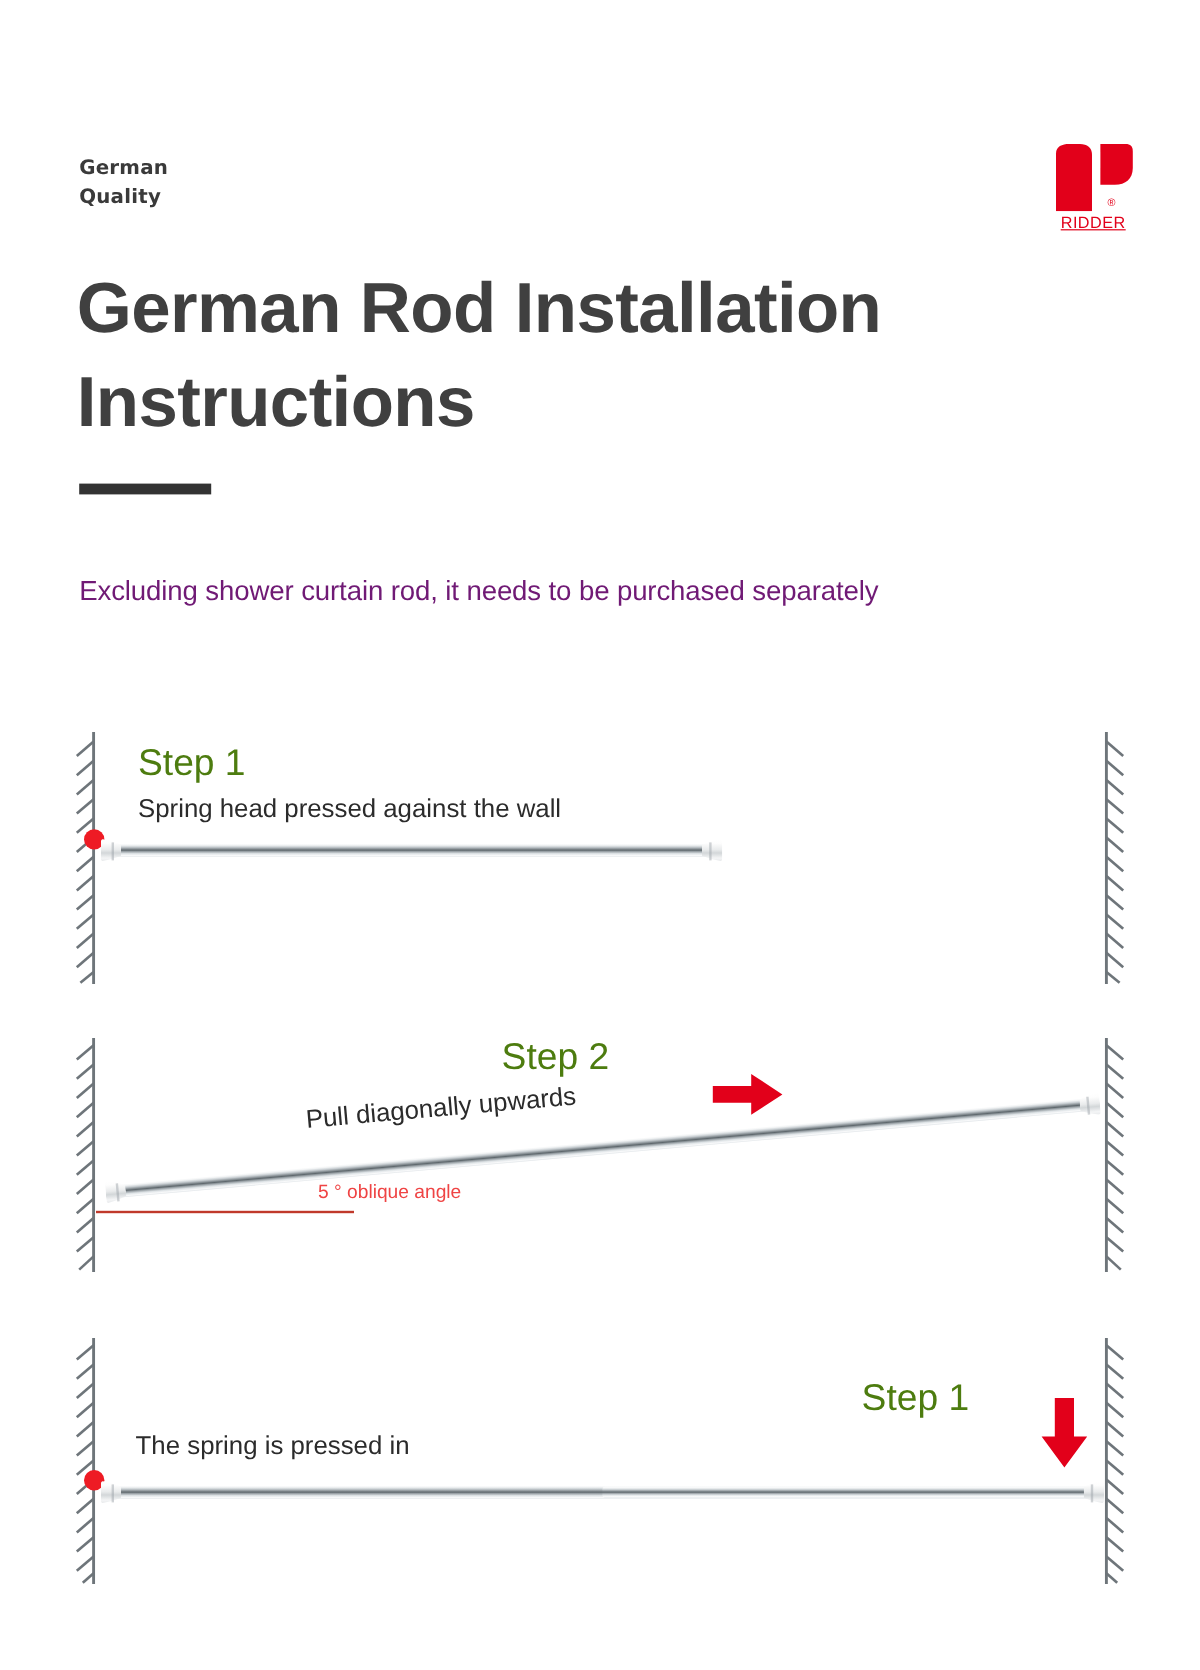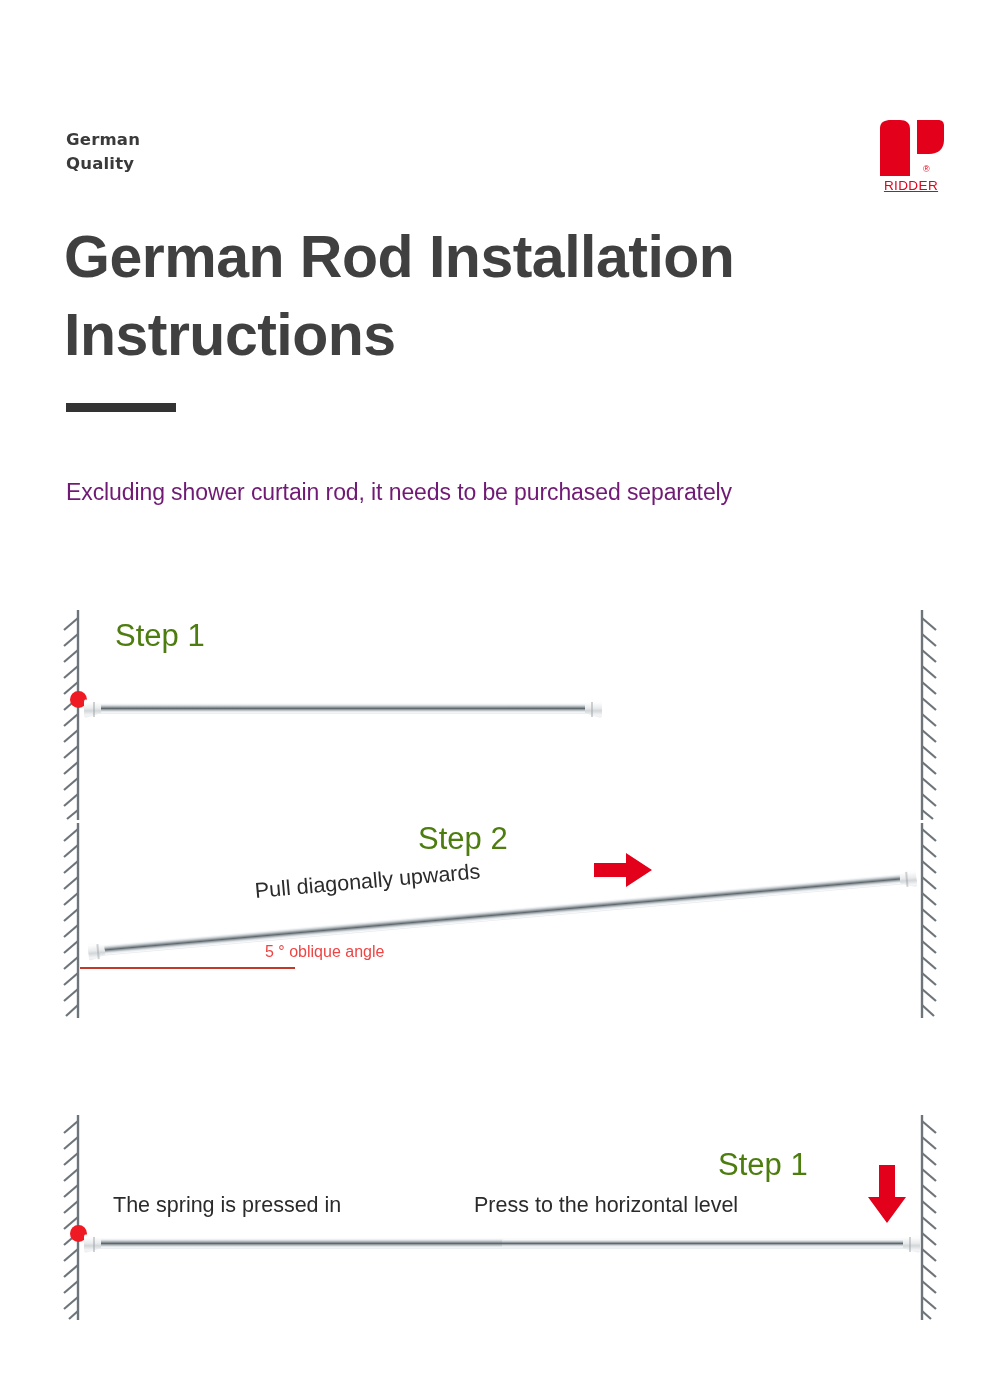--- a/index.html
+++ b/index.html
@@ -89,21 +89,21 @@
     margin-top: 20px;
   }
 
   
   .step-panel {
     position: absolute;
     left: 0;
     width: 1000px;
   }
   #step-panel-1 { top: 610px; height: 210px; }
-  #step-panel-2 { top: 823px; height: 195px; }
+  #step-panel-2 { top: 865px; height: 195px; }
   #step-panel-3 { top: 1115px; height: 205px; }
 
   
   .wall {
     position: absolute;
     top: 0;
     width: 34px;
     height: 100%;
   }
   .wall svg { display: block; }
@@ -267,20 +267,21 @@
         <line x1="16" y1="152" x2="30" y2="164"></line>
         <line x1="16" y1="168" x2="30" y2="180"></line>
         <line x1="16" y1="184" x2="30" y2="196"></line>
         <line x1="16" y1="200" x2="27" y2="209"></line>
       </g>
     </svg>
   </div>
 
   <div class="step-title" style="left:115px; top:8px;">Step 1</div>
 
+  <div class="step-caption" style="left:115px; top:52px;">Spring head pressed against the wall</div>
 
   <div class="red-dot" style="left:70px; top:81px;"></div>
 
   <div class="rod-wrap" id="rod-1" style="left:84px; top:90px; width:518px;">
     <div class="rod">
       <div class="rod-tube"></div>
       <div class="rod-cap left"></div>
       <div class="rod-cap-ring" style="left:9px;"></div>
       <div class="rod-cap right"></div>
       <div class="rod-cap-ring" style="right:9px;"></div>
@@ -394,21 +395,20 @@
         <line x1="16" y1="182" x2="30" y2="194"></line>
         <line x1="16" y1="196" x2="25" y2="204"></line>
       </g>
     </svg>
   </div>
 
   <div class="step-title" style="left:718px; top:32px;">Step 1</div>
 
   <div class="step-caption" style="left:113px; top:78px;text-align:right;">The spring is pressed in</div>
 
-  <div class="step-caption" style="left:474px; top:78px;">Press to the horizontal level</div>
 
   <svg class="arrow" style="left:866px; top:48px;" width="42" height="62" viewBox="0 0 42 62">
     <path d="M13 2 L29 2 L29 34 L40 34 L21 60 L2 34 L13 34 Z" fill="#e2001a"></path>
   </svg>
 
   <div class="red-dot" style="left:70px; top:110px;"></div>
 
   <div class="rod-wrap" id="rod-3" style="left:84px; top:120px; width:836px;">
     <div class="rod">
       <div class="rod-tube"></div>

